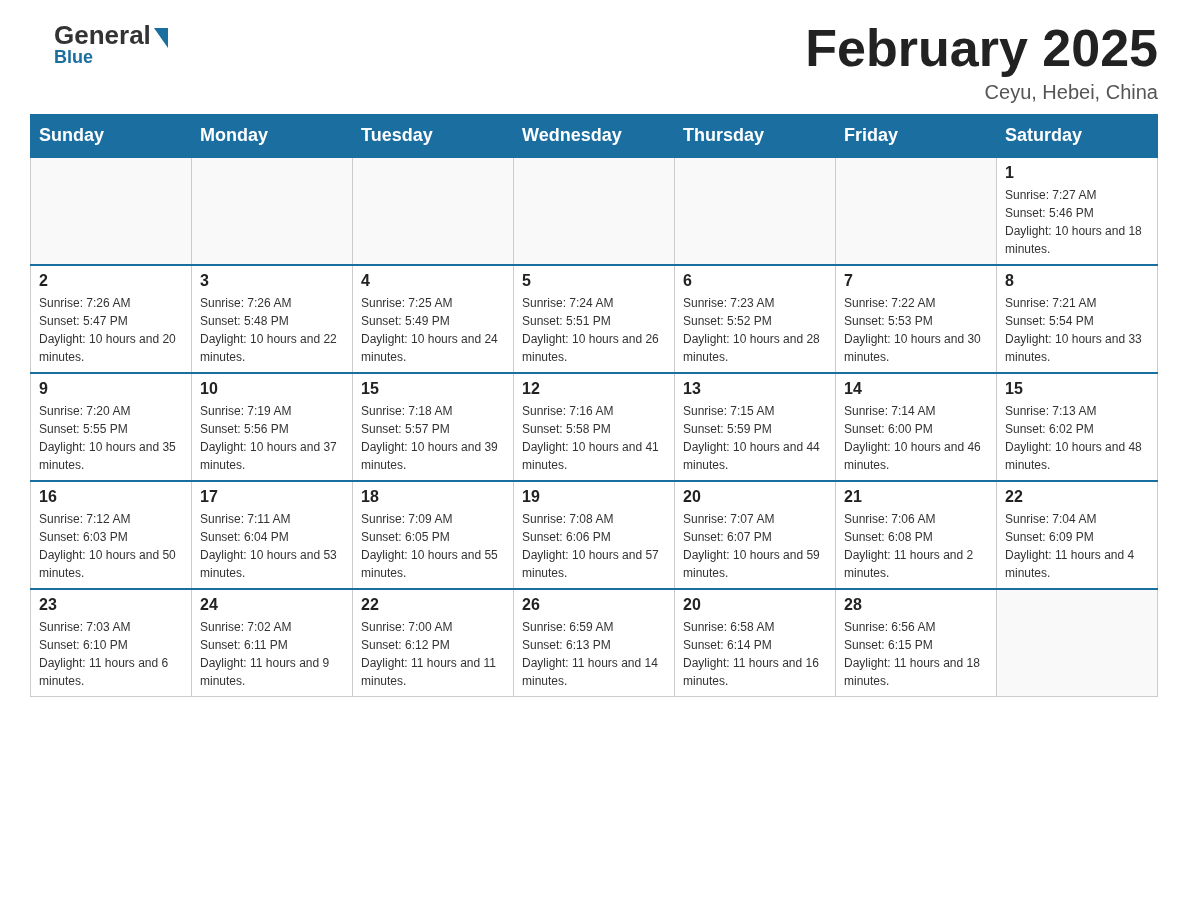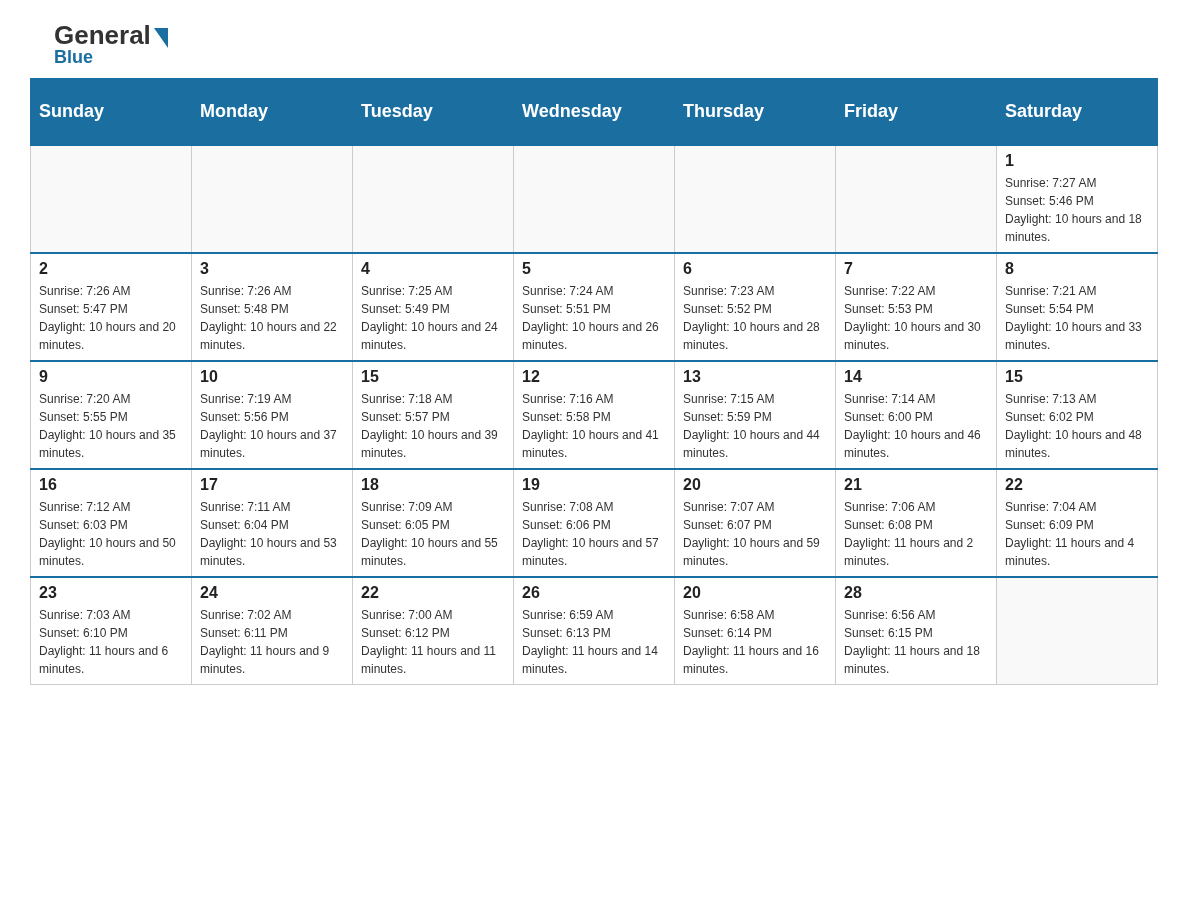--- a/index.html
+++ b/index.html
@@ -63,21 +63,21 @@
     .calendar {
       width: 100%;
       border-collapse: collapse;
       margin-top: 10px;
     }
     .calendar th {
       background-color: #1a6ea0;
       color: #fff;
       font-size: 18px;
       font-weight: bold;
-      padding: 22px 8px;
+      padding: 10px 8px;
       text-align: left;
       border: 1px solid #1a6ea0;
     }
     .calendar td {
       vertical-align: top;
       border: 1px solid #ccc;
       padding: 6px 8px;
       width: calc(100% / 7);
       min-height: 110px;
       font-size: 12.5px;
@@ -105,20 +105,24 @@
 </head>
 <body>
 
 <div class="header">
   <div class="logo">
     <div class="logo-top">
       <span class="logo-general">General</span>
       <div class="logo-arrow"></div>
     </div>
     <span class="logo-blue">Blue</span>
+  </div>
+  <div class="title-block">
+    <div class="month-title">February 2025</div>
+    <div class="location">Ceyu, Hebei, China</div>
   </div>
 </div>
 
 <table class="calendar">
   <thead>
     <tr>
     <th>Sunday</th>
         <th>Monday</th>
         <th>Tuesday</th>
         <th>Wednesday</th>

